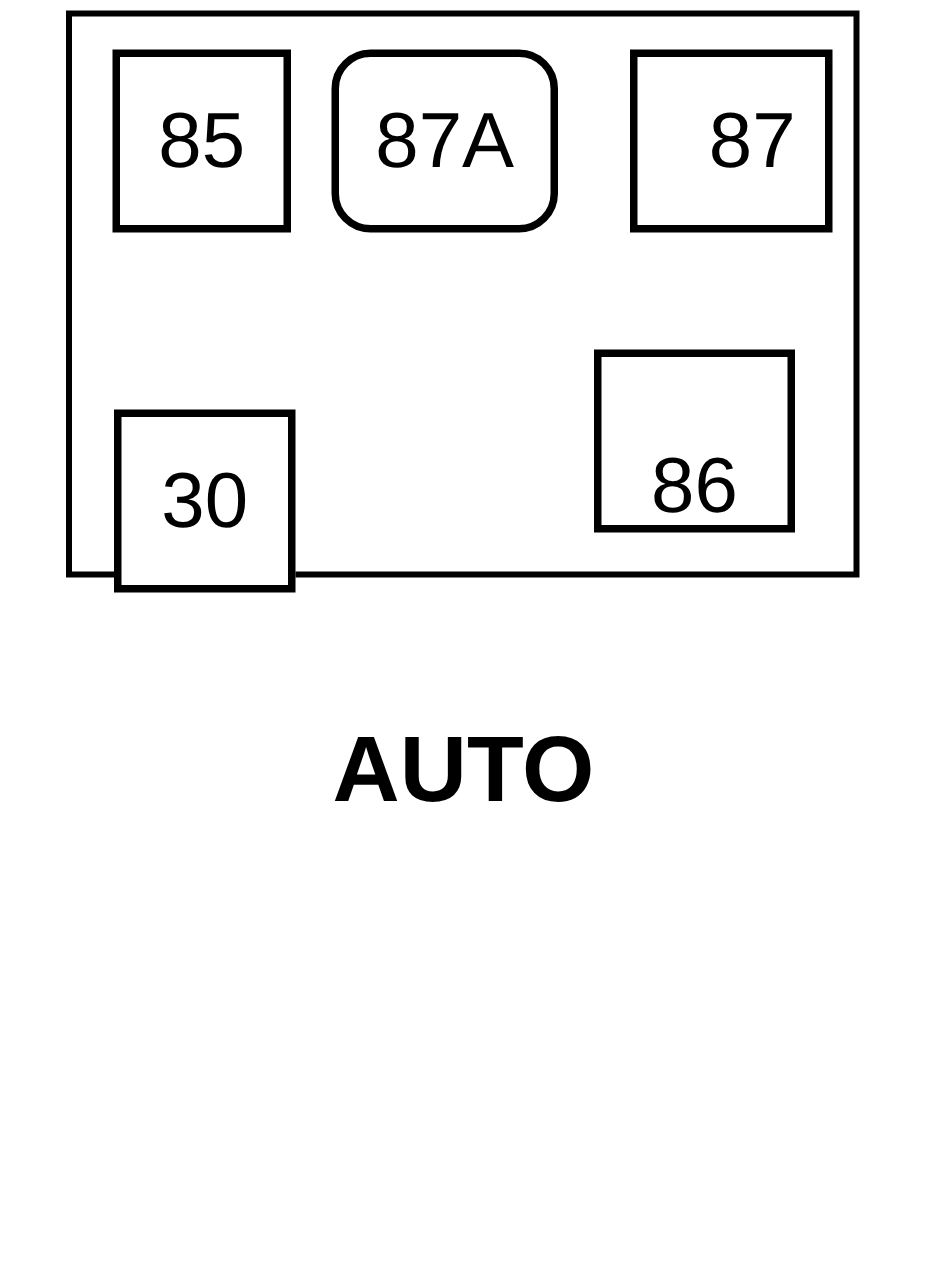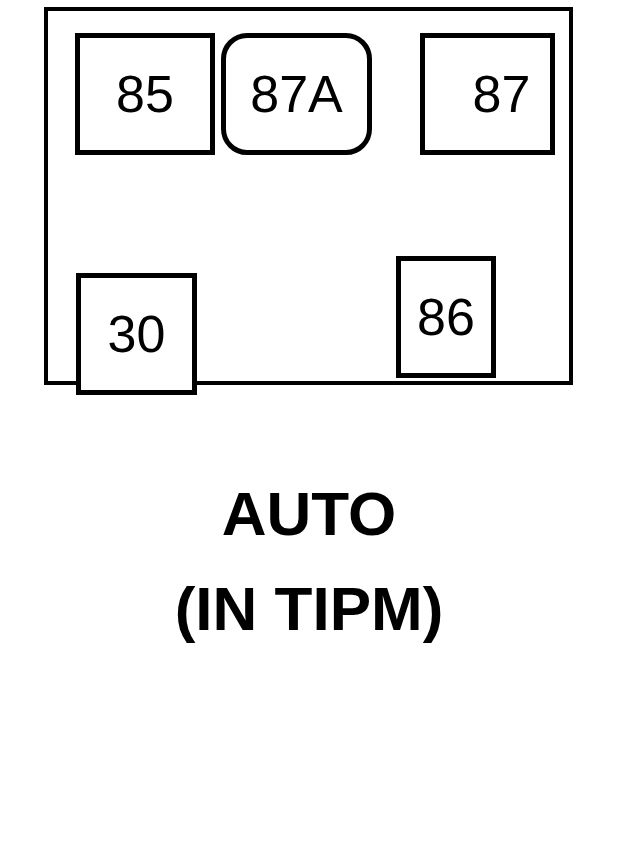--- a/index.html
+++ b/index.html
@@ -43,25 +43,25 @@
     font-family: "Liberation Sans", sans-serif;
     font-size: 52px;
     font-weight: 400;
     line-height: 1;
     color: #000000;
     letter-spacing: 0px;
     white-space: nowrap;
   }
 
   
-  #pin-85  { left: 75px;  top: 33px;  width: 140px; height: 122px; }
+  #pin-85  { left: 75px;  top: 33px;  width: 119px; height: 122px; }
   #pin-87a { left: 221px; top: 33px;  width: 151px; height: 122px; border-radius: 26px; }
   #pin-87  { left: 420px; top: 33px;  width: 135px; height: 122px; padding-left: 28px; }
   #pin-30  { left: 76px;  top: 228px; width: 121px; height: 122px; margin-top: 45px; }
-  #pin-86  { left: 396px; top: 256px; width: 100px; height: 122px; }
+  #pin-86  { left: 396px; top: 233px; width: 134px; height: 122px; align-items: flex-end; }
 
   
   #relay-caption {
     position: absolute;
     left: 0;
     top: 466px;
     width: 618px;
     text-align: center;
   }
   .caption-line {
@@ -94,14 +94,13 @@
 <div class="pin-terminal" id="pin-30">
   <span class="pin-label">30</span>
 </div>
 
 <div class="pin-terminal" id="pin-86">
   <span class="pin-label">86</span>
 </div>
 
 <div id="relay-caption">
   <div class="caption-line">AUTO</div>
-  <div class="caption-line">(IN TIPM)</div>
 </div>
 
 </body></html>

